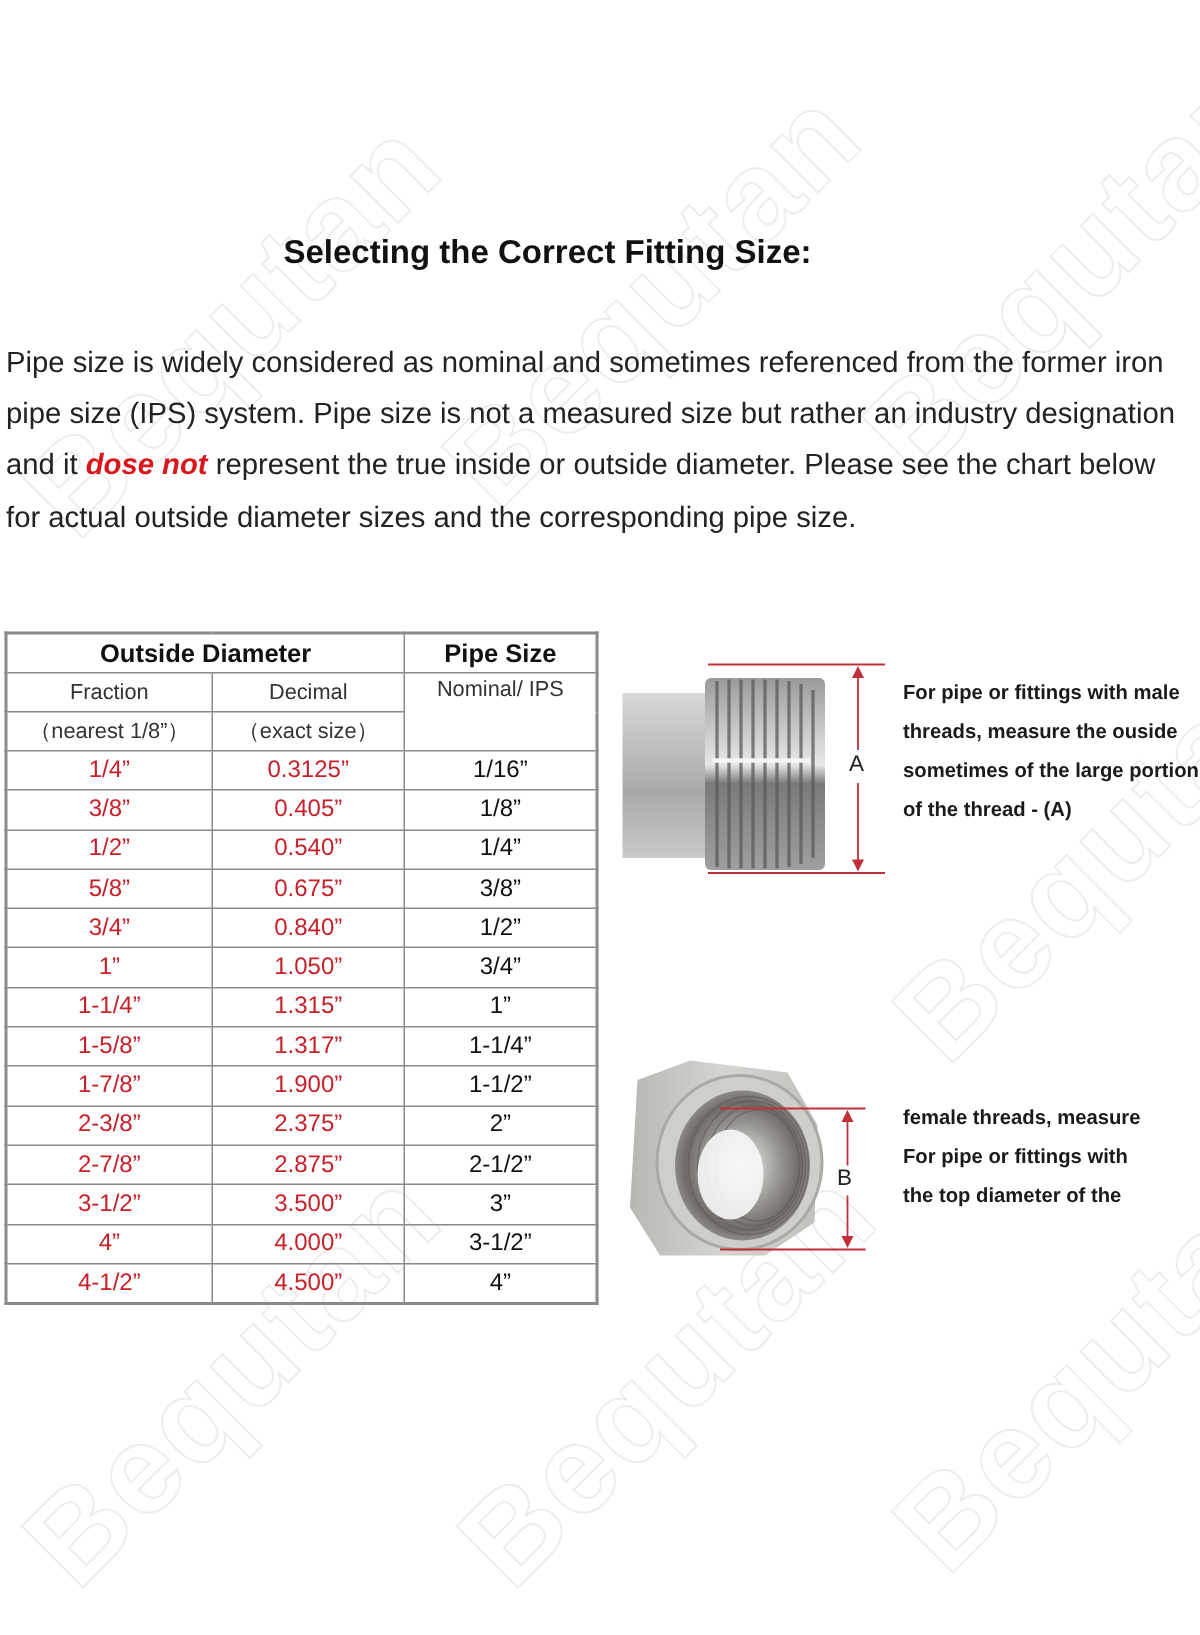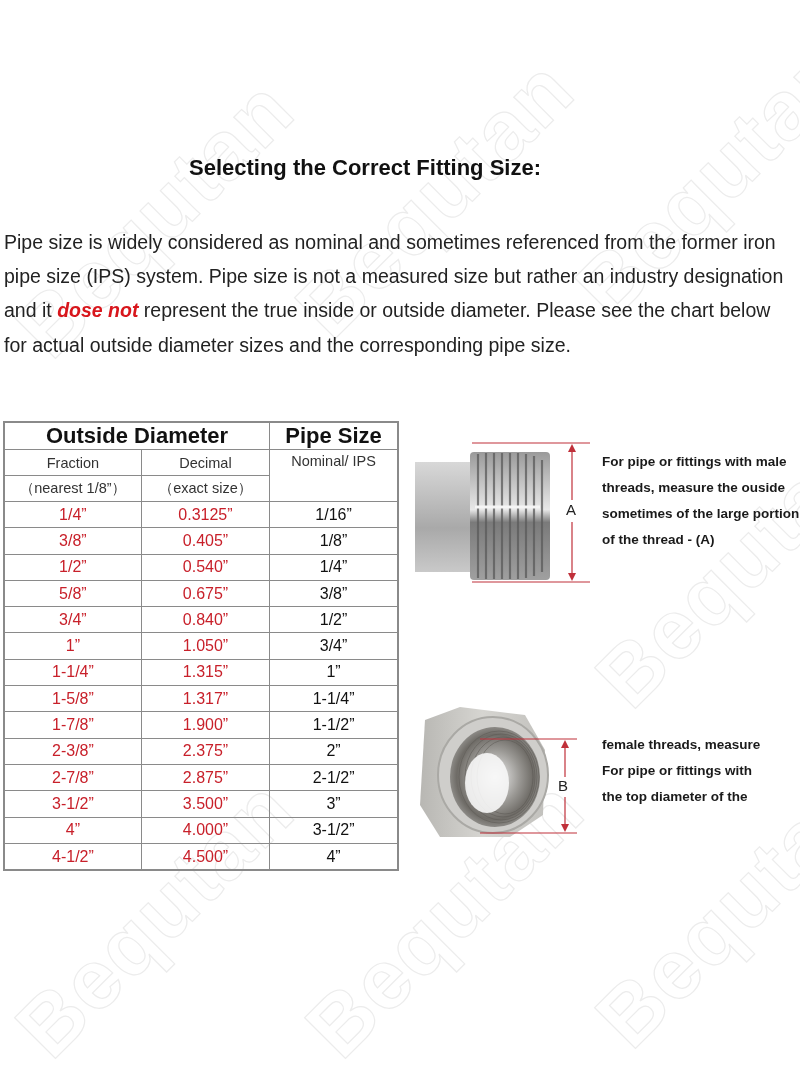--- a/index.html
+++ b/index.html
@@ -21,21 +21,21 @@
     .intro {
       position: absolute; left: 4px; top: 225px; width: 790px;
       font-size: 19.5px; line-height: 34.2px; color: #222;
     }
     .intro .emph { color: #d8161c; font-weight: bold; font-style: italic; }
     table.sizes {
       position: absolute; left: 3px; top: 421px; width: 396px;
       border-collapse: collapse; border: 2px solid #8a8a8a;
     }
     table.sizes td, table.sizes th { border: 1px solid #8a8a8a; text-align: center; padding: 0; }
-    table.sizes th { font-size: 22px; font-weight: bold; height: 25px; color: #111; }
+    table.sizes th { font-size: 17px; font-weight: bold; height: 25px; color: #111; }
     table.sizes .sub td { font-size: 14.5px; color: #333; height: 25px; vertical-align: middle; }
     table.sizes .sub2 td { font-size: 14.5px; color: #333; height: 25px; vertical-align: middle; }
     table.sizes .sub td.rowspan { vertical-align: top; padding-top: 3px; }
     table.sizes tr.row td { height: 25.3px; font-size: 16px; font-weight: normal; }
     table.sizes td.red { color: #c8202a; }
     table.sizes td.blk { color: #111; }
     .fig { position: absolute; }
     .note {
       position: absolute; font-size: 13.5px; font-weight: bold; line-height: 26px; color: #1a1a1a;
     }

